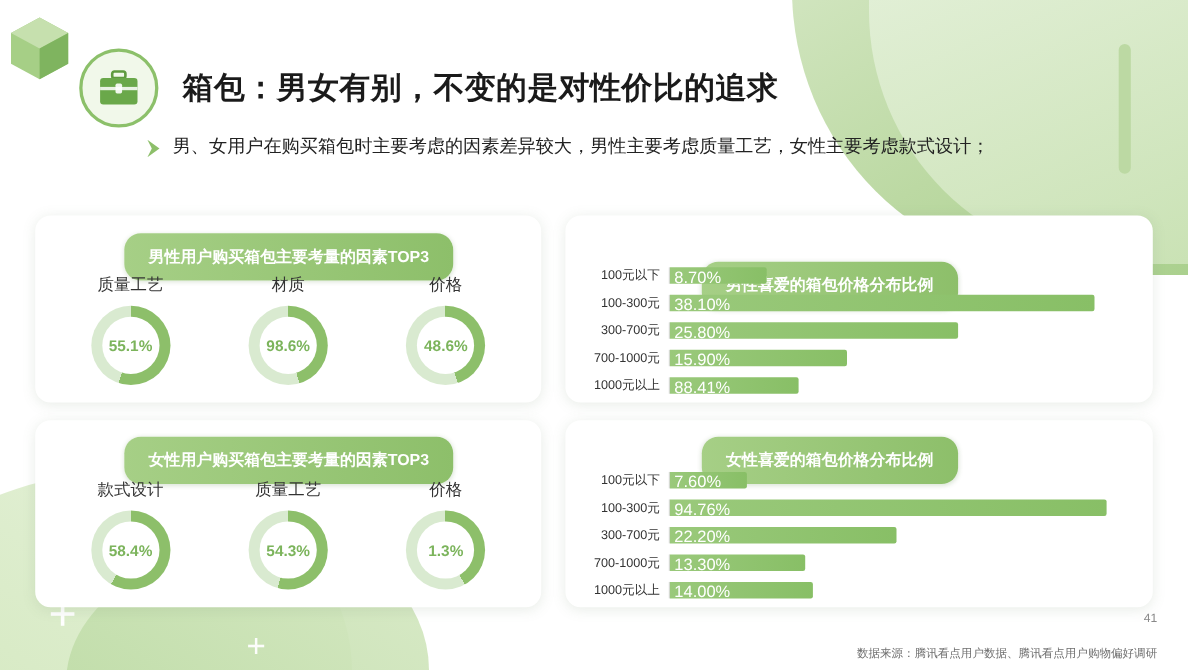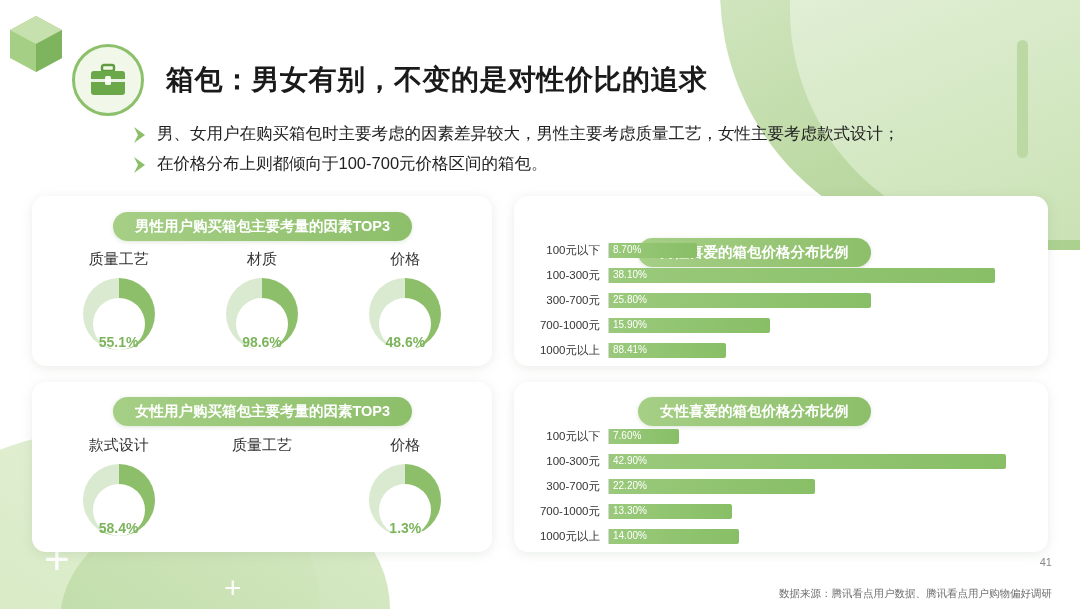--- a/index.html
+++ b/index.html
@@ -109,21 +109,21 @@
     border-radius: 14px;
     box-shadow: 0 2px 12px rgba(120,140,110,.16);
   }
   .card-left-1  { left: 32px;  top: 196px; width: 460px; height: 170px; }
   .card-right-1 { left: 514px; top: 196px; width: 534px; height: 170px; }
   .card-left-2  { left: 32px;  top: 382px; width: 460px; height: 170px; }
   .card-right-2 { left: 514px; top: 382px; width: 534px; height: 170px; }
 
   .pill {
     position: absolute;
-    height: 29px;
+    height: 43px;
     border-radius: 15px;
     background: linear-gradient(90deg, #a6cf86 0%, #8dbf6a 100%);
     color: #ffffff;
     font-size: 14.5px;
     font-weight: bold;
     display: flex; align-items: center; justify-content: center;
     padding: 0 22px;
     white-space: nowrap;
     box-shadow: 0 1px 4px rgba(100,140,80,.22);
   }
@@ -141,21 +141,21 @@
   }
   .dg1 { left: 47px; top: 250px; }
   .dg2 { left: 47px; top: 436px; }
   .donut-item { text-align: center; width: 130px; }
   .donut-label {
     font-size: 15px; color: #333; margin-bottom: 9px;
   }
   .donut {
     width: 72px; height: 72px; margin: 0 auto;
     border-radius: 50%;
-    display: flex; align-items: flex-end; justify-content: center;
+    display: flex; align-items: center; justify-content: center;
     position: relative;
   }
   .donut::after {
     content: "";
     position: absolute;
     width: 52px; height: 52px;
     border-radius: 50%;
     background: #ffffff;
   }
   .donut-value {
@@ -186,21 +186,21 @@
     height: 15px;
     border-left: 1px solid #d8d8d8;
   }
   .bar-fill {
     height: 15px;
     background: linear-gradient(90deg, #9ac97b 0%, #88bf66 100%);
     border-radius: 0 2px 2px 0;
   }
   .bar-val {
     position: absolute; left: 4px; top: 1px;
-    font-size: 10px; color: #ffffff;
+    font-size: 15px; color: #ffffff;
   }
 
   
   .page-num {
     position: absolute; right: 28px; top: 556px;
     font-size: 11px; color: #888;
   }
   .source {
     position: absolute; right: 28px; bottom: 8px;
     font-size: 10.5px; color: #6f6f6f;
@@ -238,26 +238,20 @@
     <div class="title">箱包：男女有别，不变的是对性价比的追求</div>
   </div>
 
   <div class="bullets">
     <div class="bullet-row">
       <svg class="arrow" viewBox="0 0 14 20">
         <polygon points="1,2 12,10 1,18 5,10" fill="#8dbf6a"></polygon>
       </svg>
       <div class="bullet-text">男、女用户在购买箱包时主要考虑的因素差异较大，男性主要考虑质量工艺，女性主要考虑款式设计；</div>
     </div>
-    <div class="bullet-row">
-      <svg class="arrow" viewBox="0 0 14 20">
-        <polygon points="1,2 12,10 1,18 5,10" fill="#8dbf6a"></polygon>
-      </svg>
-      <div class="bullet-text">在价格分布上则都倾向于100-700元价格区间的箱包。</div>
-    </div>
   </div>
 
   <div class="card card-left-1"></div>
   <div class="card card-right-1"></div>
   <div class="card card-left-2"></div>
   <div class="card card-right-2"></div>
 
   <div class="pill pill-l1">男性用户购买箱包主要考量的因素TOP3</div>
   <div class="pill pill-r1">男性喜爱的箱包价格分布比例</div>
   <div class="pill pill-l2">女性用户购买箱包主要考量的因素TOP3</div>
@@ -286,20 +280,23 @@
 
   <div class="donut-group dg2">
     <div class="donut-item">
       <div class="donut-label">款式设计</div>
       <div class="donut" id="d3" style="background: conic-gradient(rgb(141, 191, 106) 0deg, rgb(141, 191, 106) 210.24deg, rgb(217, 234, 208) 210.24deg, rgb(217, 234, 208) 360deg);">
         <span class="donut-value">58.4%</span>
       </div>
     </div>
     <div class="donut-item">
       <div class="donut-label">质量工艺</div>
+      <div class="donut" id="d4" style="background: conic-gradient(rgb(141, 191, 106) 0deg, rgb(141, 191, 106) 195.48deg, rgb(217, 234, 208) 195.48deg, rgb(217, 234, 208) 360deg);">
+        <span class="donut-value">54.3%</span>
+      </div>
     </div>
     <div class="donut-item">
       <div class="donut-label">价格</div>
       <div class="donut" id="d5" style="background: conic-gradient(rgb(141, 191, 106) 0deg, rgb(141, 191, 106) 150.84deg, rgb(217, 234, 208) 150.84deg, rgb(217, 234, 208) 360deg);">
         <span class="donut-value">1.3%</span>
       </div>
     </div>
   </div>
 
   <div class="bars b1" id="bars1">
@@ -345,21 +342,21 @@
       <div class="bar-cat">100元以下</div>
       <div class="bar-track">
         <div class="bar-fill" style="width: 16.5217%;"></div>
         <span class="bar-val">7.60%</span>
       </div>
     </div>
     <div class="bar-row">
       <div class="bar-cat">100-300元</div>
       <div class="bar-track">
         <div class="bar-fill" style="width: 93.2609%;"></div>
-        <span class="bar-val">42.90%</span>
+        <span class="bar-val">94.76%</span>
       </div>
     </div>
     <div class="bar-row">
       <div class="bar-cat">300-700元</div>
       <div class="bar-track">
         <div class="bar-fill" style="width: 48.2609%;"></div>
         <span class="bar-val">22.20%</span>
       </div>
     </div>
     <div class="bar-row">

